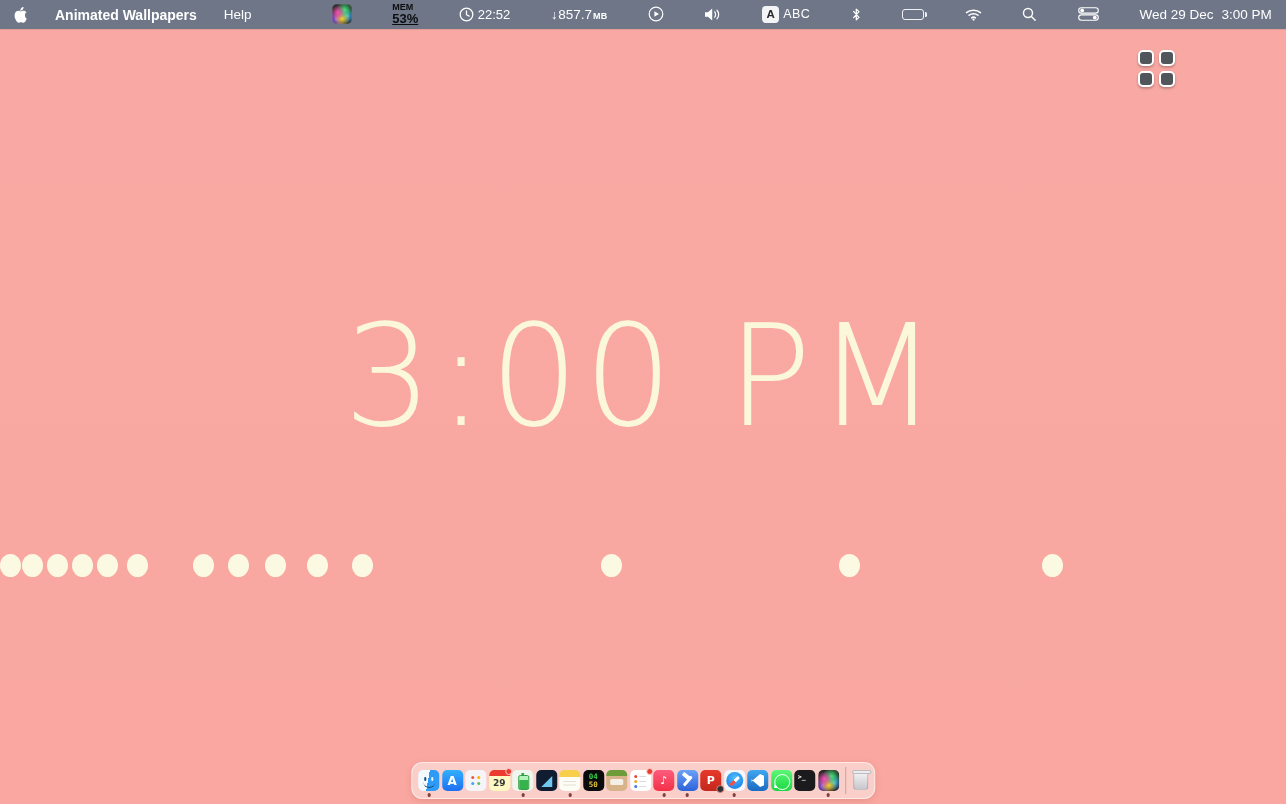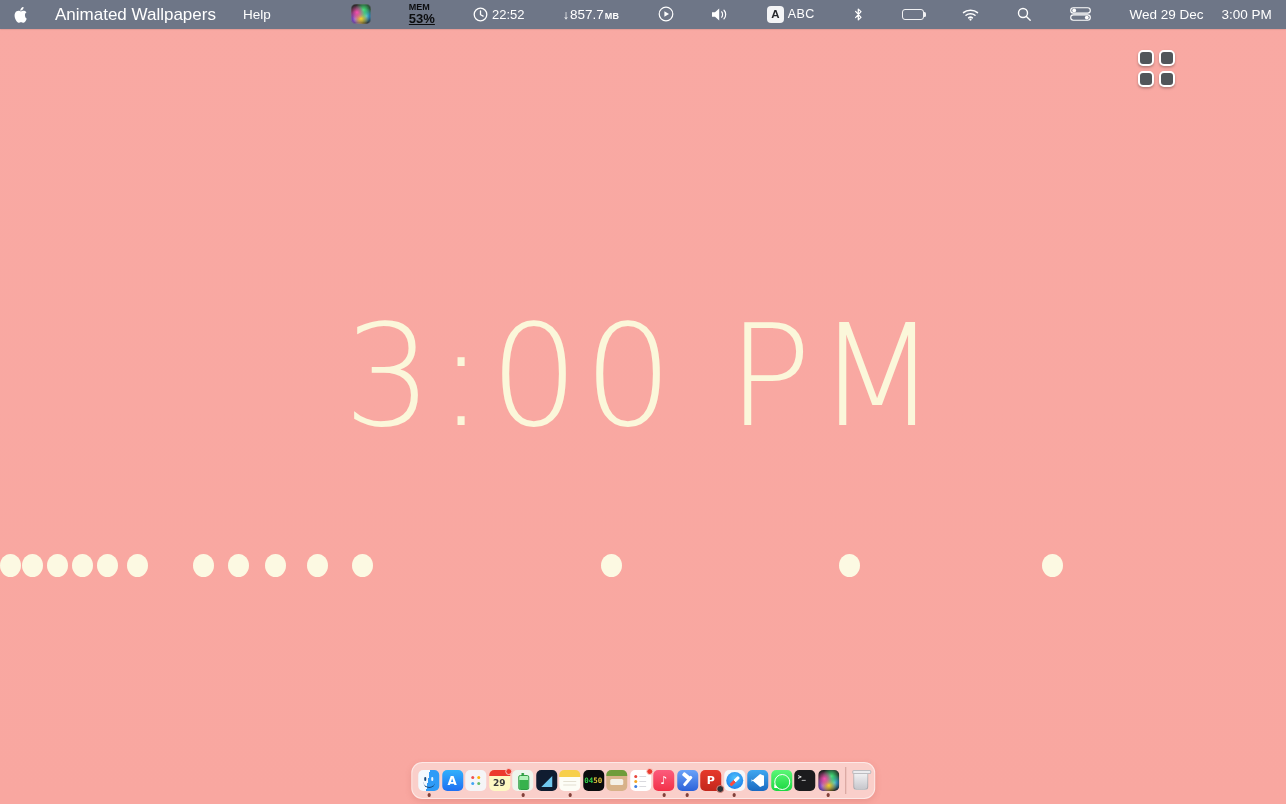--- a/index.html
+++ b/index.html
@@ -4,21 +4,21 @@
 <style>
   * { margin:0; padding:0; box-sizing:border-box; cursor:default; }
   html,body { width:1286px; height:804px; overflow:hidden; }
   body { font-family:"Liberation Sans", sans-serif; background:#f9a8a2; position:relative; }
 
   
   .menubar{position:absolute;top:0;left:0;right:0;height:29px;background:#6e7687;
     display:flex;align-items:center;color:#fff;font-size:13px;padding:0 14px;
     box-shadow:0 0.5px 1.5px rgba(0,0,0,.2);z-index:10;}
   .mb-left{display:flex;align-items:center;gap:27px;}
-  .mb-title{font-weight:400;font-size:17px;}
+  .mb-title{font-weight:700;font-size:14px;}
   .mb-menu{font-size:13.5px;}
   .mb-right{flex:1;margin-left:80px;display:flex;align-items:center;justify-content:space-between;}
   .mb-item{display:flex;align-items:center;gap:4px;}
   .appicon{width:20px;height:20px;border-radius:5px;background-color:#262626;
     background-image:radial-gradient(circle at 30% 42%, #f94fb0, transparent 42%),
       radial-gradient(circle at 62% 30%, #43e97b, transparent 45%),
       radial-gradient(circle at 50% 72%, #f9d423, transparent 45%),
       radial-gradient(circle at 76% 60%, #38b6ff, transparent 40%),
       radial-gradient(circle at 22% 75%, #9b59f6, transparent 40%);
     box-shadow:inset 0 0 0 0.5px rgba(255,255,255,.25);}
@@ -27,21 +27,21 @@
   .net{display:flex;align-items:baseline;gap:1px;}
   .net .arrow{font-size:12.5px;}
   .net .val{font-size:13.5px;text-align:center;}
   .net .unit{font-size:9px;font-weight:700;letter-spacing:.3px;}
   .abc-box{width:17px;height:17px;background:#f3f4f6;color:#26282c;border-radius:4px;
     font-size:11.5px;font-weight:700;display:flex;align-items:center;justify-content:center;}
   .abc-label{font-size:12.5px;letter-spacing:.4px;}
   .bat{width:22px;height:11px;border:1px solid rgba(255,255,255,.9);border-radius:3px;position:relative;padding:1px;}
   .bat-fill{width:100%;height:100%;background:#fff;border-radius:1.5px;}
   .bat-nub{position:absolute;right:-3.5px;top:2.2px;width:2.2px;height:4.6px;background:rgba(255,255,255,.9);border-radius:0 1.5px 1.5px 0;}
-  .datetime{display:flex;align-items:center;gap:18px;font-size:13.5px;}
+  .datetime{display:flex;align-items:center;gap:8px;font-size:13.5px;}
   svg{display:block;}
 
   
   .desktop{position:absolute;inset:0;background:linear-gradient(180deg,#f9a9a3,#f9a7a0);}
   .widget-grid{position:absolute;top:50px;left:1138px;display:grid;grid-template-columns:16px 16px;gap:5px;}
   .wsq{width:16px;height:16px;background:#51565a;border:2.6px solid #fff;border-radius:5px;
     box-shadow:0 1.5px 2.5px rgba(0,0,0,.28);}
   .big-clock{position:absolute;top:300px;left:0;width:100%;text-align:center;
     font-family:"DejaVu Sans", sans-serif;font-weight:200;font-size:140px;
     letter-spacing:5px;color:#fbf7da;line-height:1.1;}
@@ -83,21 +83,21 @@
     border:1.2px solid #2f9e44;border-radius:2px;
     background:linear-gradient(0deg,#37b24d 72%,#b2f2bb 72%);}
   .di-battery::after{content:"";position:absolute;top:2.5px;left:8.7px;width:3.6px;height:2px;
     background:#2f9e44;border-radius:1px;}
   .di-affinity{background:#101c30;}
   .di-affinity::after{content:"";position:absolute;bottom:4px;left:5px;width:0;height:0;
     border-left:11px solid transparent;border-bottom:11px solid #71c8ef;}
   .di-notes{background:linear-gradient(180deg,#f7cf4a 0 31%,#fdfdf6 31%);}
   .di-notes::after{content:"";position:absolute;left:4px;right:4px;top:11px;height:1px;
     background:#e4e0d2;box-shadow:0 3.5px 0 #e4e0d2;}
-  .di-clockwidget{background:#0b0b0d;flex-direction:row;line-height:1.05;}
+  .di-clockwidget{background:#0b0b0d;flex-direction:column;line-height:1.05;}
   .di-clockwidget .g-top{color:#35d54c;font-size:7.5px;font-weight:700;font-family:"DejaVu Sans Mono",monospace;}
   .di-clockwidget .g-bottom{color:#e8c63d;font-size:7.5px;font-weight:700;font-family:"DejaVu Sans Mono",monospace;}
   .di-bring{background:linear-gradient(180deg,#6f9c3a 0 28%,#d8b289 28%);}
   .di-bring::after{content:"";position:absolute;top:9px;left:4px;width:13px;height:5.5px;
     background:#f4f0e7;border-radius:1.5px;}
   .di-reminders{background:#fff;}
   .di-reminders::before{content:"";position:absolute;left:4.5px;top:5px;width:3px;height:3px;border-radius:50%;
     background:#e8453c;box-shadow:0 5px 0 #f5a623,0 10px 0 #3f7de0;}
   .di-reminders::after{content:"";position:absolute;left:9.5px;top:5.5px;width:7px;height:1.8px;border-radius:1px;
     background:#d9d9de;box-shadow:0 5px 0 #d9d9de,0 10px 0 #d9d9de;}

